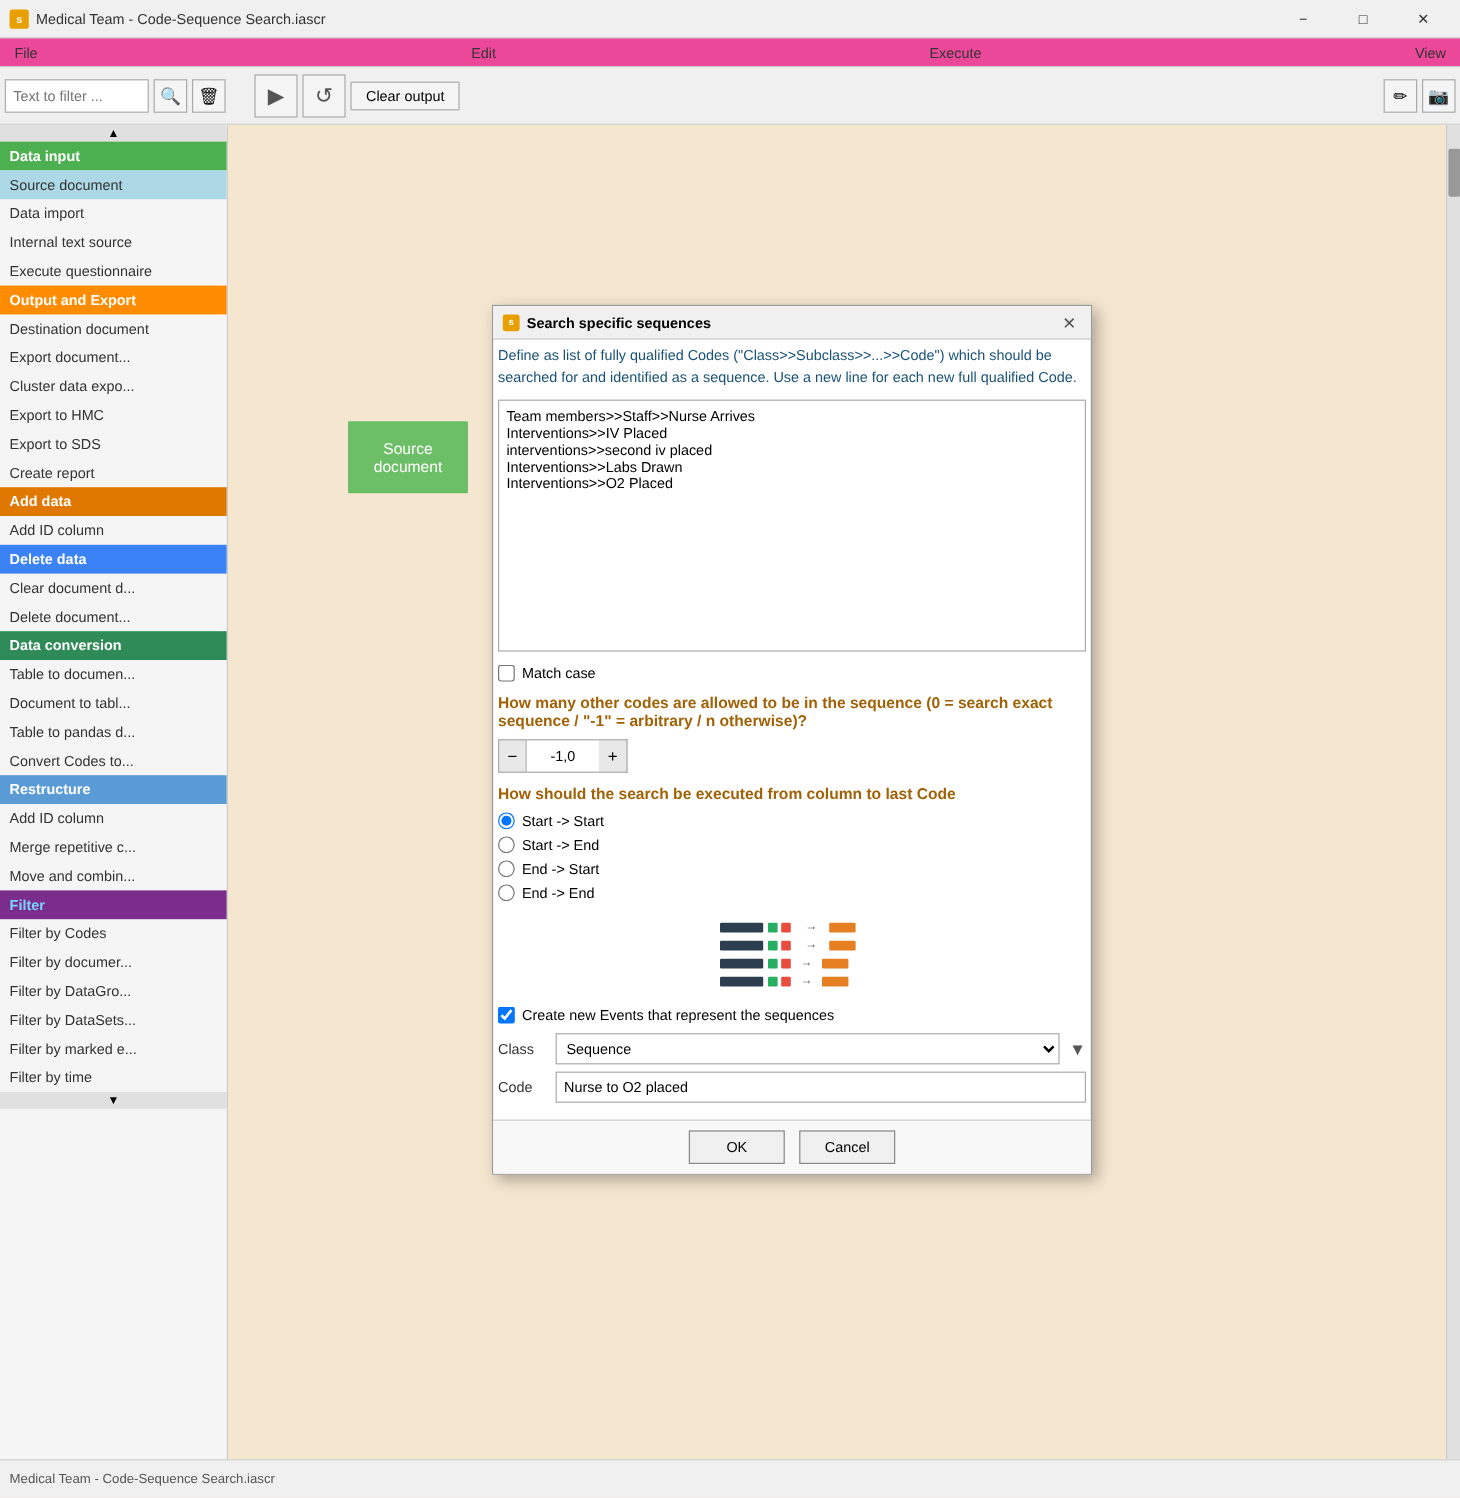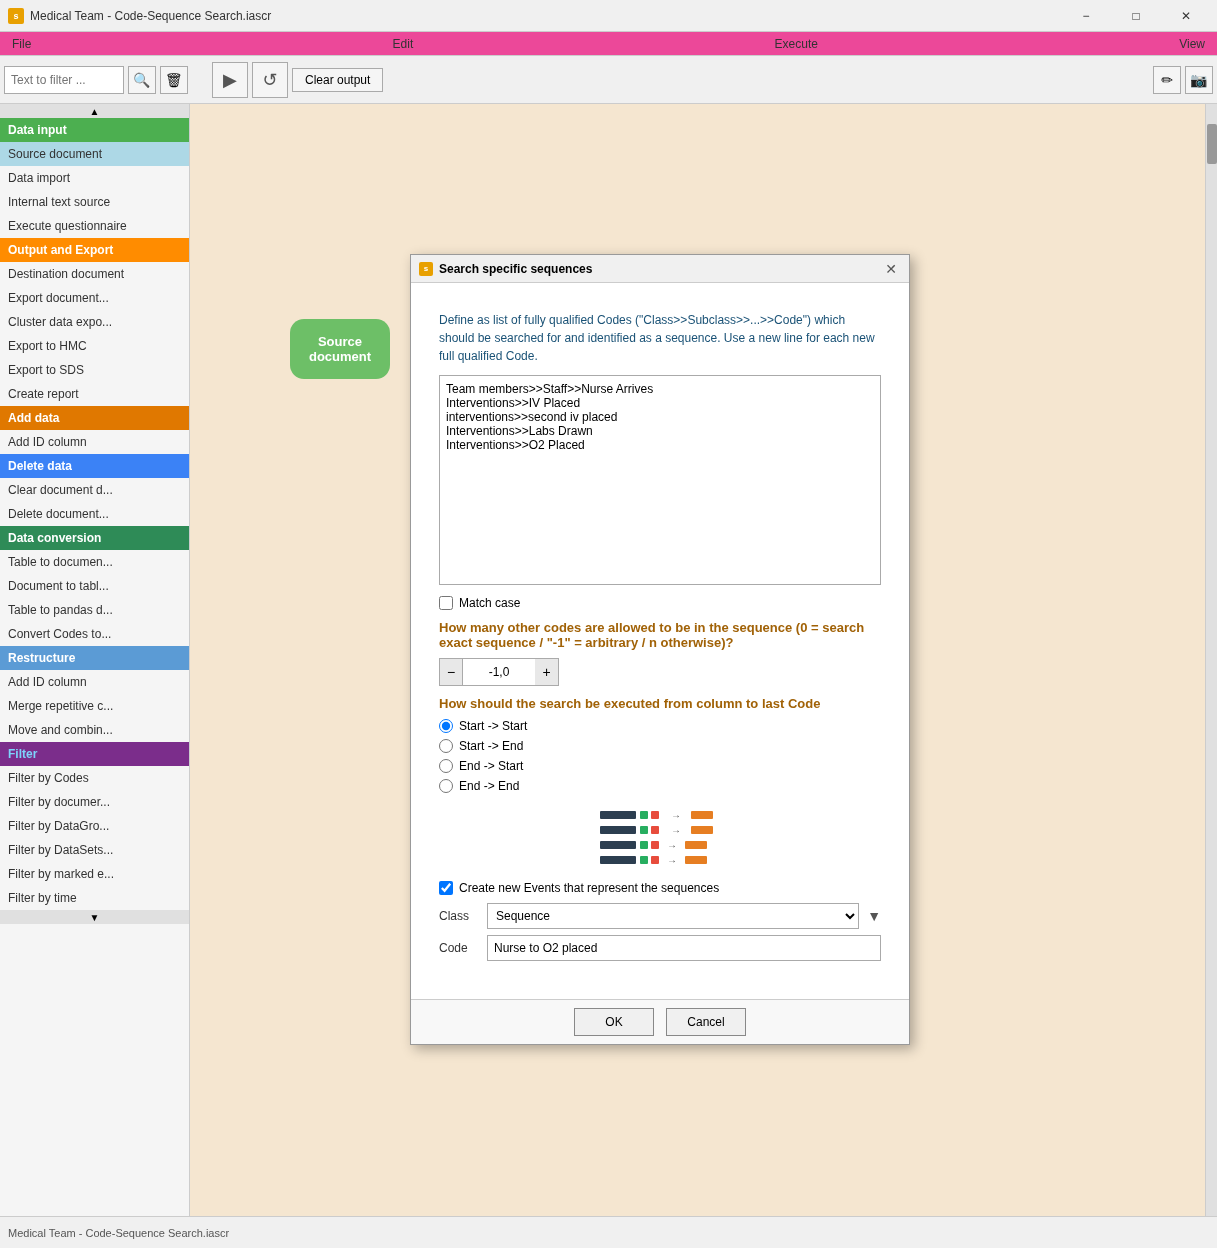--- a/index.html
+++ b/index.html
@@ -36,46 +36,46 @@
     .sidebar-item.active-blue { background: #add8e6; color: #333; }
     .sidebar-item.active-orange { background: #ff8c00; color: white; font-weight: bold; }
     .sidebar-item.active-red { background: #3b82f6; color: white; font-weight: bold; }
     .sidebar-item.active-teal { background: #2e8b57; color: white; font-weight: bold; }
     .sidebar-item.active-dark-orange { background: #e07800; color: white; font-weight: bold; }
     .sidebar-item.restructure { background: #5b9bd5; color: white; font-weight: bold; }
     .sidebar-item.filter-cat { background: #7b2d8b; color: #7dd3fc; font-weight: bold; }
 
     
     .canvas-area { flex: 1; background: #f5e6d0; position: relative; overflow: hidden; }
-    .node { position: absolute; border-radius: 14px; display: flex; align-items: center; justify-content: center; text-align: center; font-size: 13px; font-weight: bold; color: white; cursor: pointer; }
+    .node { position: absolute; border-radius: 1px; display: flex; align-items: center; justify-content: center; text-align: center; font-size: 13px; font-weight: normal; color: white; cursor: pointer; margin-top: 32px; }
     .node-source { background: #6dbf67; width: 100px; height: 60px; top: 215px; left: 100px; }
     .node-sequence { background: #5b9bd5; width: 110px; height: 60px; top: 215px; left: 275px; }
     .node-destination { background: #e8c84a; width: 110px; height: 60px; top: 215px; left: 450px; color: #333; }
     .node-datatable { background: #6dbf67; width: 110px; height: 60px; top: 300px; left: 450px; }
 
     
     .arrow-svg { position: absolute; top: 0; left: 0; width: 100%; height: 500px; pointer-events: none; }
 
     
     .status-bar { height: 32px; background: #f0f0f0; border-top: 1px solid #ccc; display: flex; align-items: center; padding: 0 8px; font-size: 11px; color: #555; gap: 8px; }
     .dialog { position: absolute; top: 150px; left: 220px; width: 500px; background: white; border: 1px solid #999; box-shadow: 4px 4px 12px rgba(0,0,0,0.3); z-index: 101; }
     .dialog-title-bar { background: #f0f0f0; height: 28px; display: flex; align-items: center; padding: 0 8px; border-bottom: 1px solid #ccc; justify-content: space-between; }
     .dialog-title-left { display: flex; align-items: center; gap: 6px; }
     .dialog-title-icon { width: 14px; height: 14px; background: #e8a000; border-radius: 2px; font-size: 8px; color: white; display: flex; align-items: center; justify-content: center; font-weight: bold; }
     .dialog-title-text { font-size: 12px; font-weight: bold; }
     .dialog-close { background: none; border: none; font-size: 14px; cursor: pointer; color: #555; width: 20px; height: 20px; display: flex; align-items: center; justify-content: center; }
-    .dialog-body { padding: 28px; }
+    .dialog-body { padding: 4px; }
     .dialog-desc { color: #1a5276; font-size: 12px; line-height: 1.5; margin-bottom: 10px; }
     .sequence-textarea { width: 100%; height: 210px; border: 1px solid #aaa; font-size: 12px; padding: 6px; resize: none; font-family: inherit; }
     .match-case-row { display: flex; align-items: center; gap: 6px; margin: 8px 0; }
     .match-case-cb { width: 14px; height: 14px; cursor: pointer; }
     .section-question { color: #a16207; font-weight: bold; font-size: 13px; margin: 10px 0 8px 0; }
     .stepper-row { display: flex; align-items: center; gap: 0; margin-bottom: 10px; }
     .stepper-btn { width: 24px; height: 28px; border: 1px solid #aaa; background: #e8e8e8; cursor: pointer; font-size: 14px; display: flex; align-items: center; justify-content: center; }
-    .stepper-val { width: 72px; height: 28px; border: 1px solid #aaa; border-left: none; border-right: none; text-align: center; font-size: 12px; background: white; display: flex; align-items: center; justify-content: center; }
+    .stepper-val { width: 60px; height: 28px; border: 1px solid #aaa; border-left: none; border-right: none; text-align: center; font-size: 12px; background: white; display: flex; align-items: center; justify-content: center; }
     .stepper-plus { border-left: none; }
     .search-direction-section { display: flex; gap: 10px; flex-direction: column; }
     .radio-group { display: flex; flex-direction: column; gap: 6px; flex: 1; }
     .radio-row { display: flex; align-items: center; gap: 6px; font-size: 12px; }
     .radio-input { width: 14px; height: 14px; cursor: pointer; }
     .direction-diagram { flex: 1; display: flex; flex-direction: column; gap: 4px; align-items: center; justify-content: center; padding: 6px; }
     .diagram-row { display: flex; align-items: center; gap: 2px; width: 120px; }
     .bar-dark { width: 40px; height: 8px; background: #2c3e50; border-radius: 1px; }
     .bar-green { width: 8px; height: 8px; background: #27ae60; border-radius: 1px; }
     .bar-red { width: 8px; height: 8px; background: #e74c3c; border-radius: 1px; }

